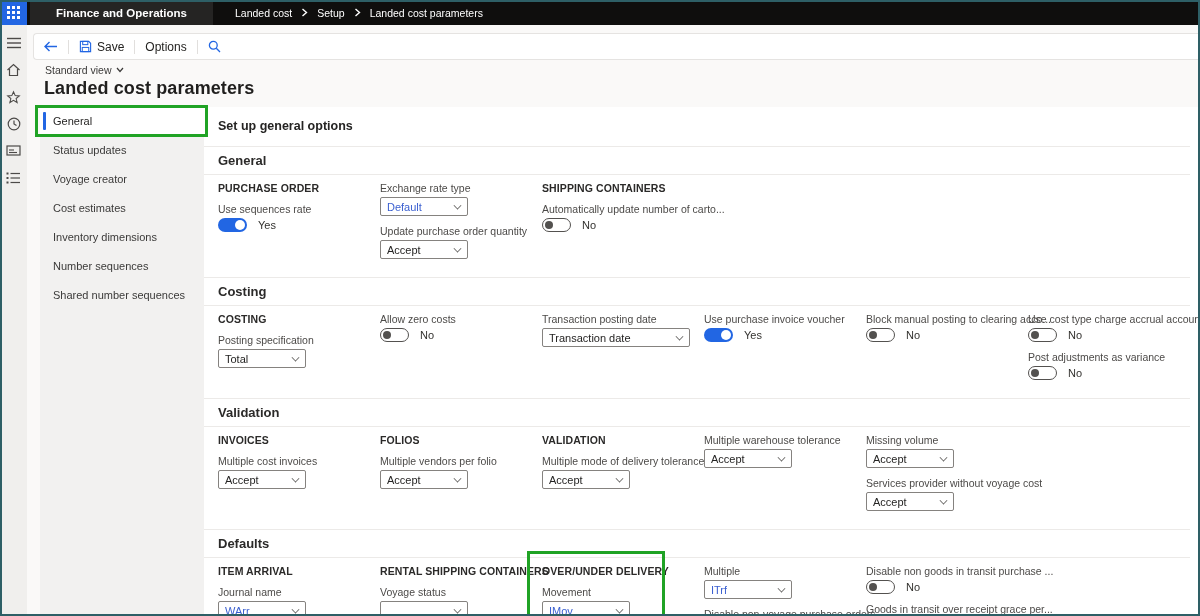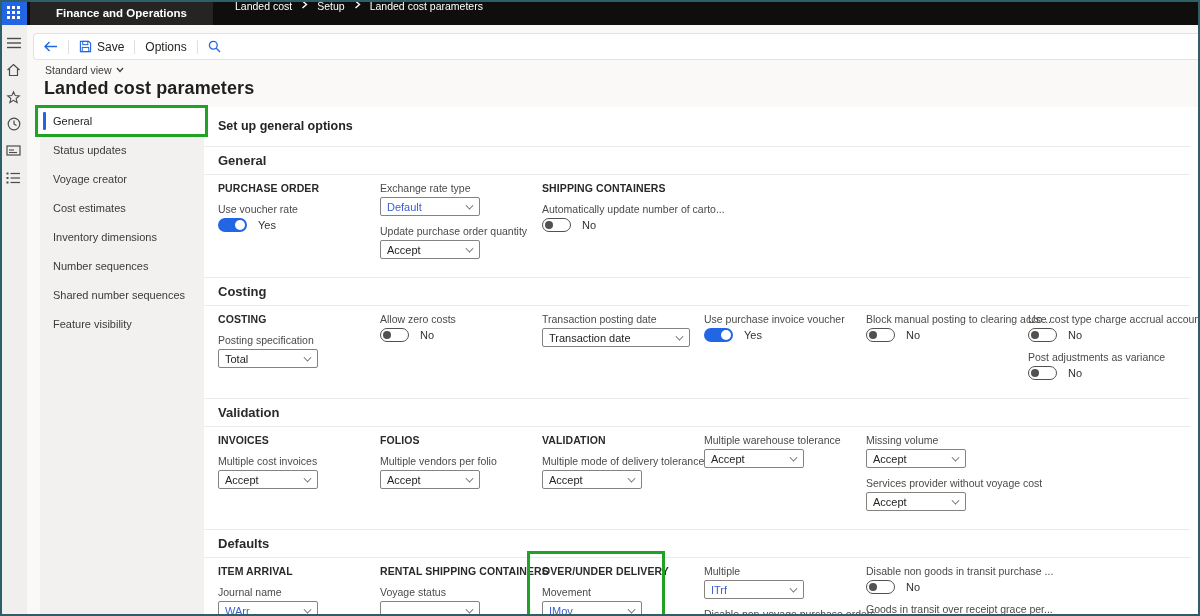--- a/index.html
+++ b/index.html
@@ -4,21 +4,21 @@
 <style>
   * { margin:0; padding:0; box-sizing:border-box; }
   html,body { width:1200px; height:616px; }
   body { font-family:"Liberation Sans","DejaVu Sans",sans-serif; background:#faf9f8; position:relative; overflow:hidden; color:#323130; }
   .frame { position:absolute; inset:0; border:2px solid #2e5f66; pointer-events:none; z-index:99; }
 
   
   .topbar { position:absolute; left:0; top:0; right:0; height:25px; background:#0f0e0d; display:flex; align-items:stretch; z-index:5; }
   .waffle { width:27px; background:#2266e3; display:flex; align-items:center; justify-content:center; cursor:pointer; }
   .appname { background:#252423; color:#fff; font-size:11.5px; font-weight:bold; display:flex; align-items:center; padding:0 26px; margin-left:3px; }
-  .crumbs { display:flex; align-items:flex-start; color:#fff; font-size:10.5px; margin-left:22px; gap:9px; }
+  .crumbs { display:flex; align-items:center; color:#fff; font-size:10.5px; margin-left:22px; gap:9px; }
   .crumb { cursor:pointer; }
   .crumb-sep { display:flex; align-items:center; }
 
   
   .toolbar { position:absolute; left:33px; right:0; top:33px; height:27px; background:#fff; border:1px solid #e5e3e1; border-right:none; border-radius:4px 0 0 4px; display:flex; align-items:center; font-size:12px; z-index:4; }
   .tb-btn { display:flex; align-items:center; gap:5px; padding:0 10px; height:100%; cursor:pointer; color:#242321; }
   .tb-sep { width:1px; height:14px; background:#e1dfdd; }
   .tb-icon { display:flex; align-items:center; }
 
   
@@ -40,21 +40,21 @@
   .main { position:absolute; left:204px; right:0; top:107px; bottom:0; background:#fff; z-index:1; padding:12px 10px 0 0; }
   .subtitle { font-size:12.5px; font-weight:bold; color:#252423; padding-left:14px; margin-bottom:13px; }
   .section { border-top:1px solid #eceae8; }
   .sec-title { font-size:13px; font-weight:bold; color:#2b2a29; padding:6px 0 6px 14px; border-bottom:1px solid #eceae8; }
   .sec-fields { display:grid; grid-template-columns:repeat(6,1fr); column-gap:10px; padding:7px 10px 9px 14px; }
   .col { min-width:0; position:relative; }
   .col-ann { position:absolute; top:-14px; left:-15px; width:calc(100% - 14px); height:70px; border:3px solid #20a325; pointer-events:none; z-index:6; }
   .group-h { font-size:10.5px; font-weight:bold; color:#2b2a29; margin-bottom:9px; white-space:nowrap; letter-spacing:.1px; }
   .field { margin-bottom:9px; }
   .flabel { font-size:10.5px; color:#4c4a48; margin-bottom:3px; white-space:nowrap; }
-  .select { width:100px; height:19px; border:1px solid #85827f; border-radius:2px; background:#fff; display:flex; align-items:center; justify-content:space-between; padding:0 6px; font-size:11px; cursor:pointer; }
+  .select { width:88px; height:19px; border:1px solid #85827f; border-radius:2px; background:#fff; display:flex; align-items:center; justify-content:space-between; padding:0 6px; font-size:11px; cursor:pointer; }
   .select.wide { width:148px; }
   .sval { color:#252423; overflow:hidden; white-space:nowrap; }
   .sval.blue { color:#3a5fd0; }
   .chev { width:7px; height:7px; border-right:1.3px solid #5c5a58; border-bottom:1.3px solid #5c5a58; transform:rotate(45deg) scale(.8); margin-top:-3px; flex:none; }
   .trow { display:flex; align-items:center; margin-top:0; }
   .tgl { width:29px; height:14px; border-radius:8px; position:relative; cursor:pointer; flex:none; }
   .tgl.on { background:#2266e3; }
   .tgl.on .knob { position:absolute; right:2px; top:2px; width:10px; height:10px; border-radius:50%; background:#fff; }
   .tgl.off { background:#fff; border:1px solid #53514f; }
   .tgl.off .knob { position:absolute; left:2px; top:2px; width:8px; height:8px; border-radius:50%; background:#53514f; }
@@ -206,35 +206,32 @@
     </div>
     <div class="nav-item">
       <div style="display: inline;">Inventory dimensions</div>
     </div>
     <div class="nav-item">
       <div style="display: inline;">Number sequences</div>
     </div>
     <div class="nav-item">
       <div style="display: inline;">Shared number sequences</div>
     </div>
-    <div class="nav-item">
-      <div style="display: inline;">Feature visibility</div>
-    </div>
   </div>
 
 <div class="main">
   <div class="subtitle">Set up general options</div>
   <div id="sections-host">
       <div class="section">
         <div class="sec-title">General</div>
         <div class="sec-fields">
           <div class="col">
             <div class="group-h">PURCHASE ORDER</div>
             <div class="field">
-              <div class="flabel">Use voucher rate</div>
+              <div class="flabel">Use sequences rate</div>
               <div class="trow">
                 <div class="tgl on">
                   <div class="knob"></div>
                 </div>
                 <div class="tlabel">Yes</div>
               </div>
             </div>
           </div>
           <div class="col">
             <div class="field">

